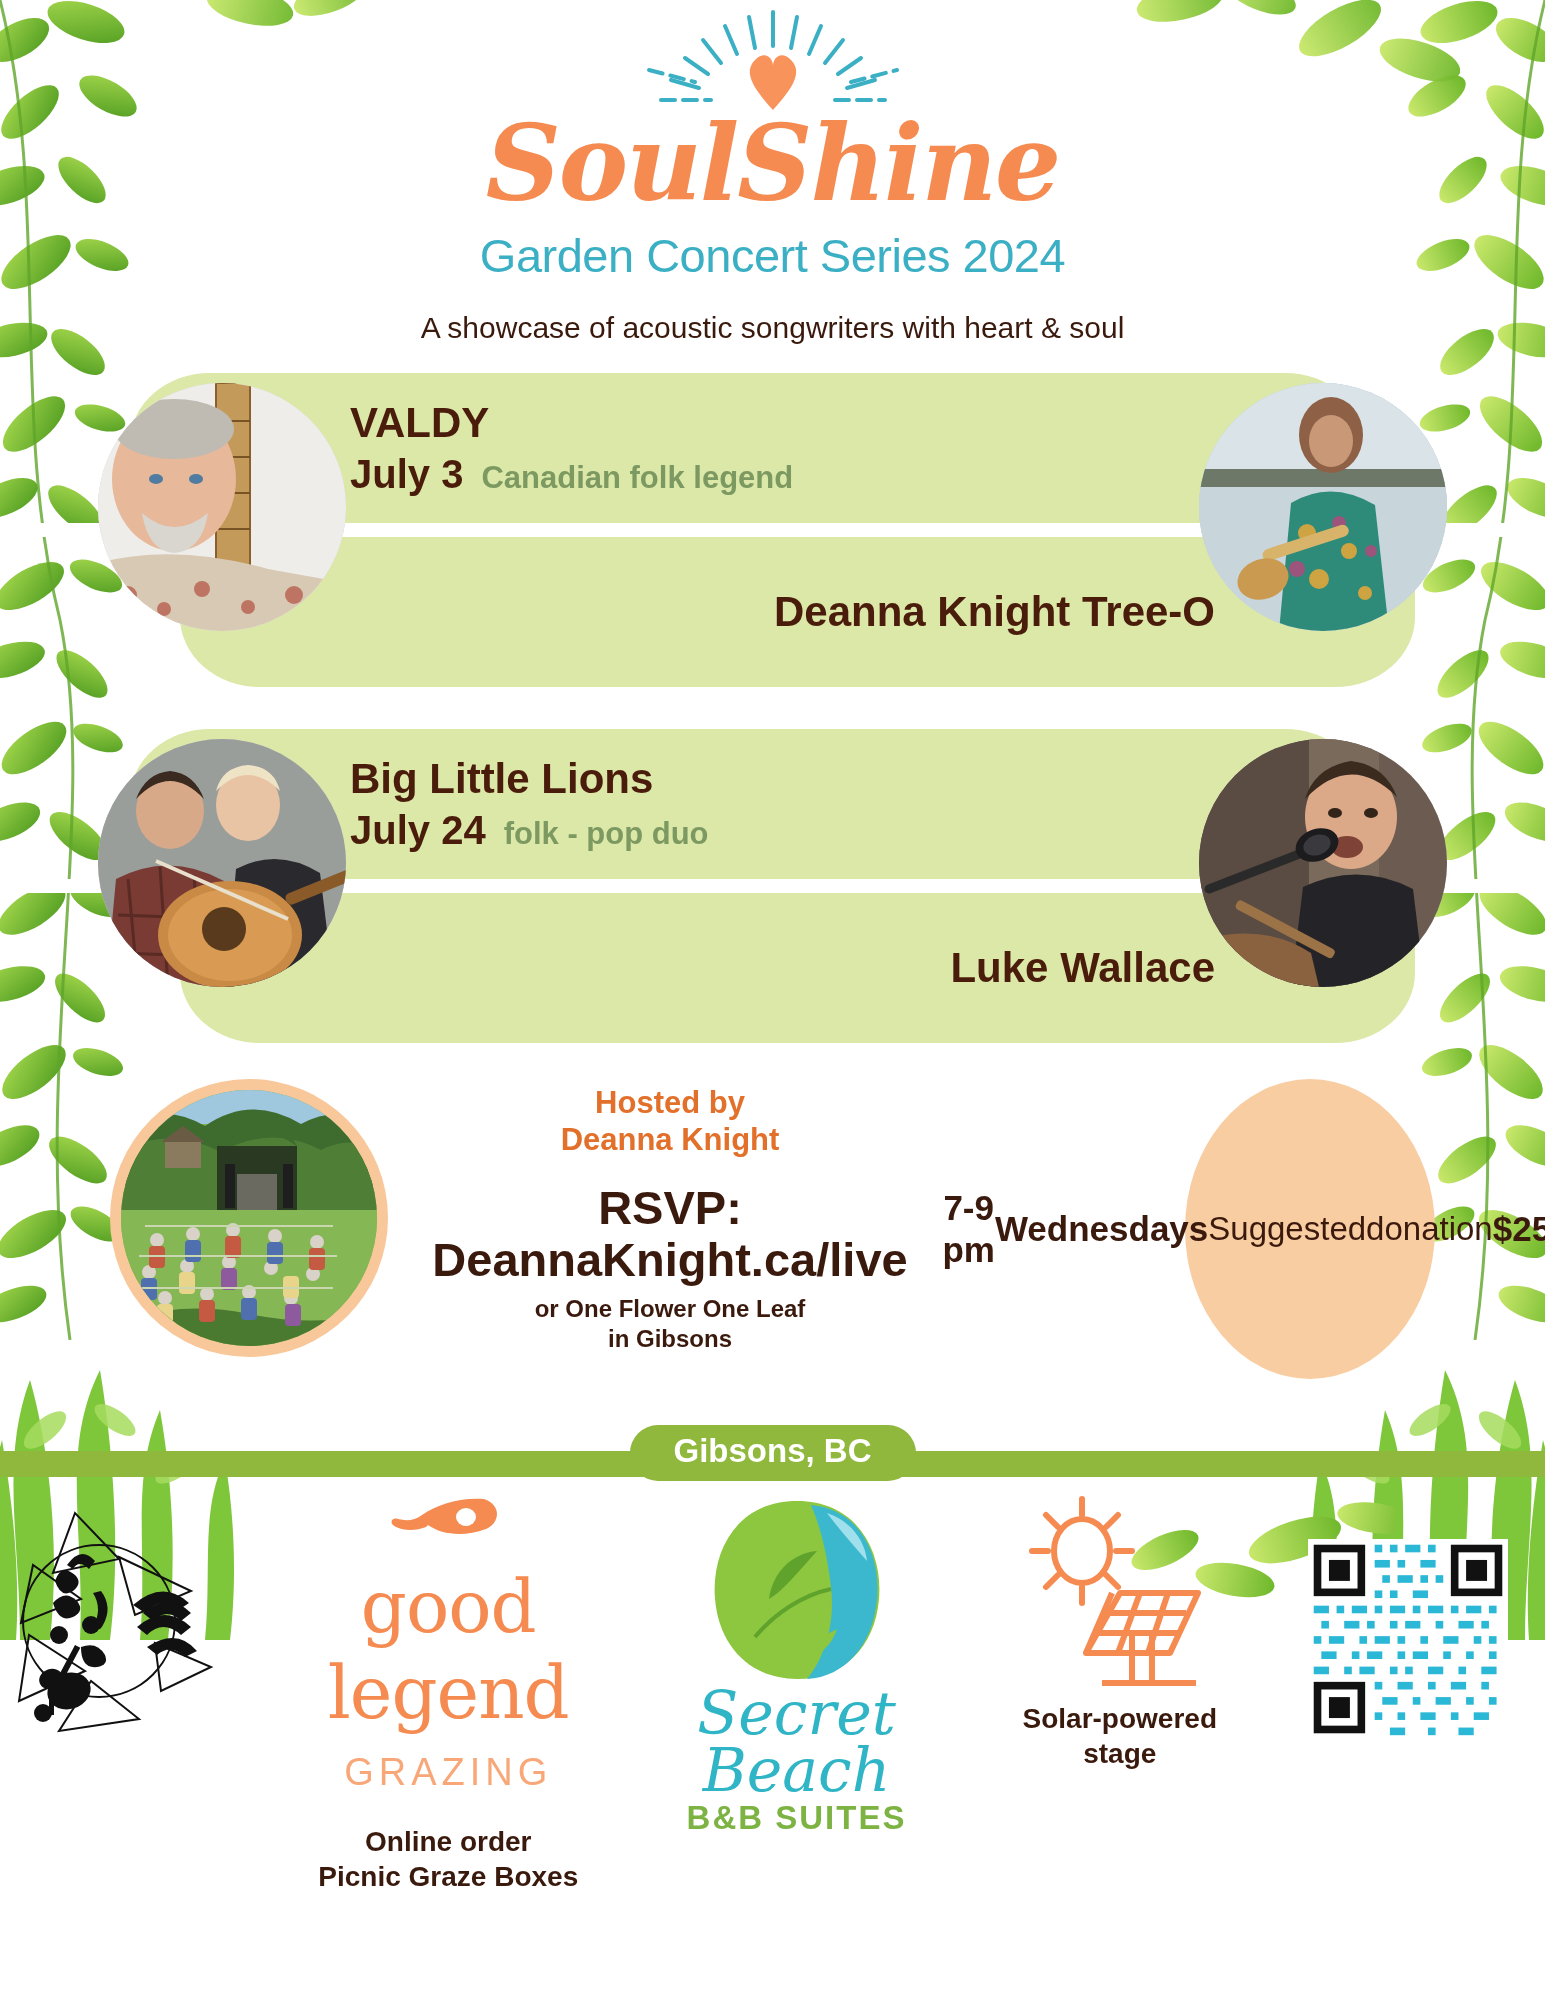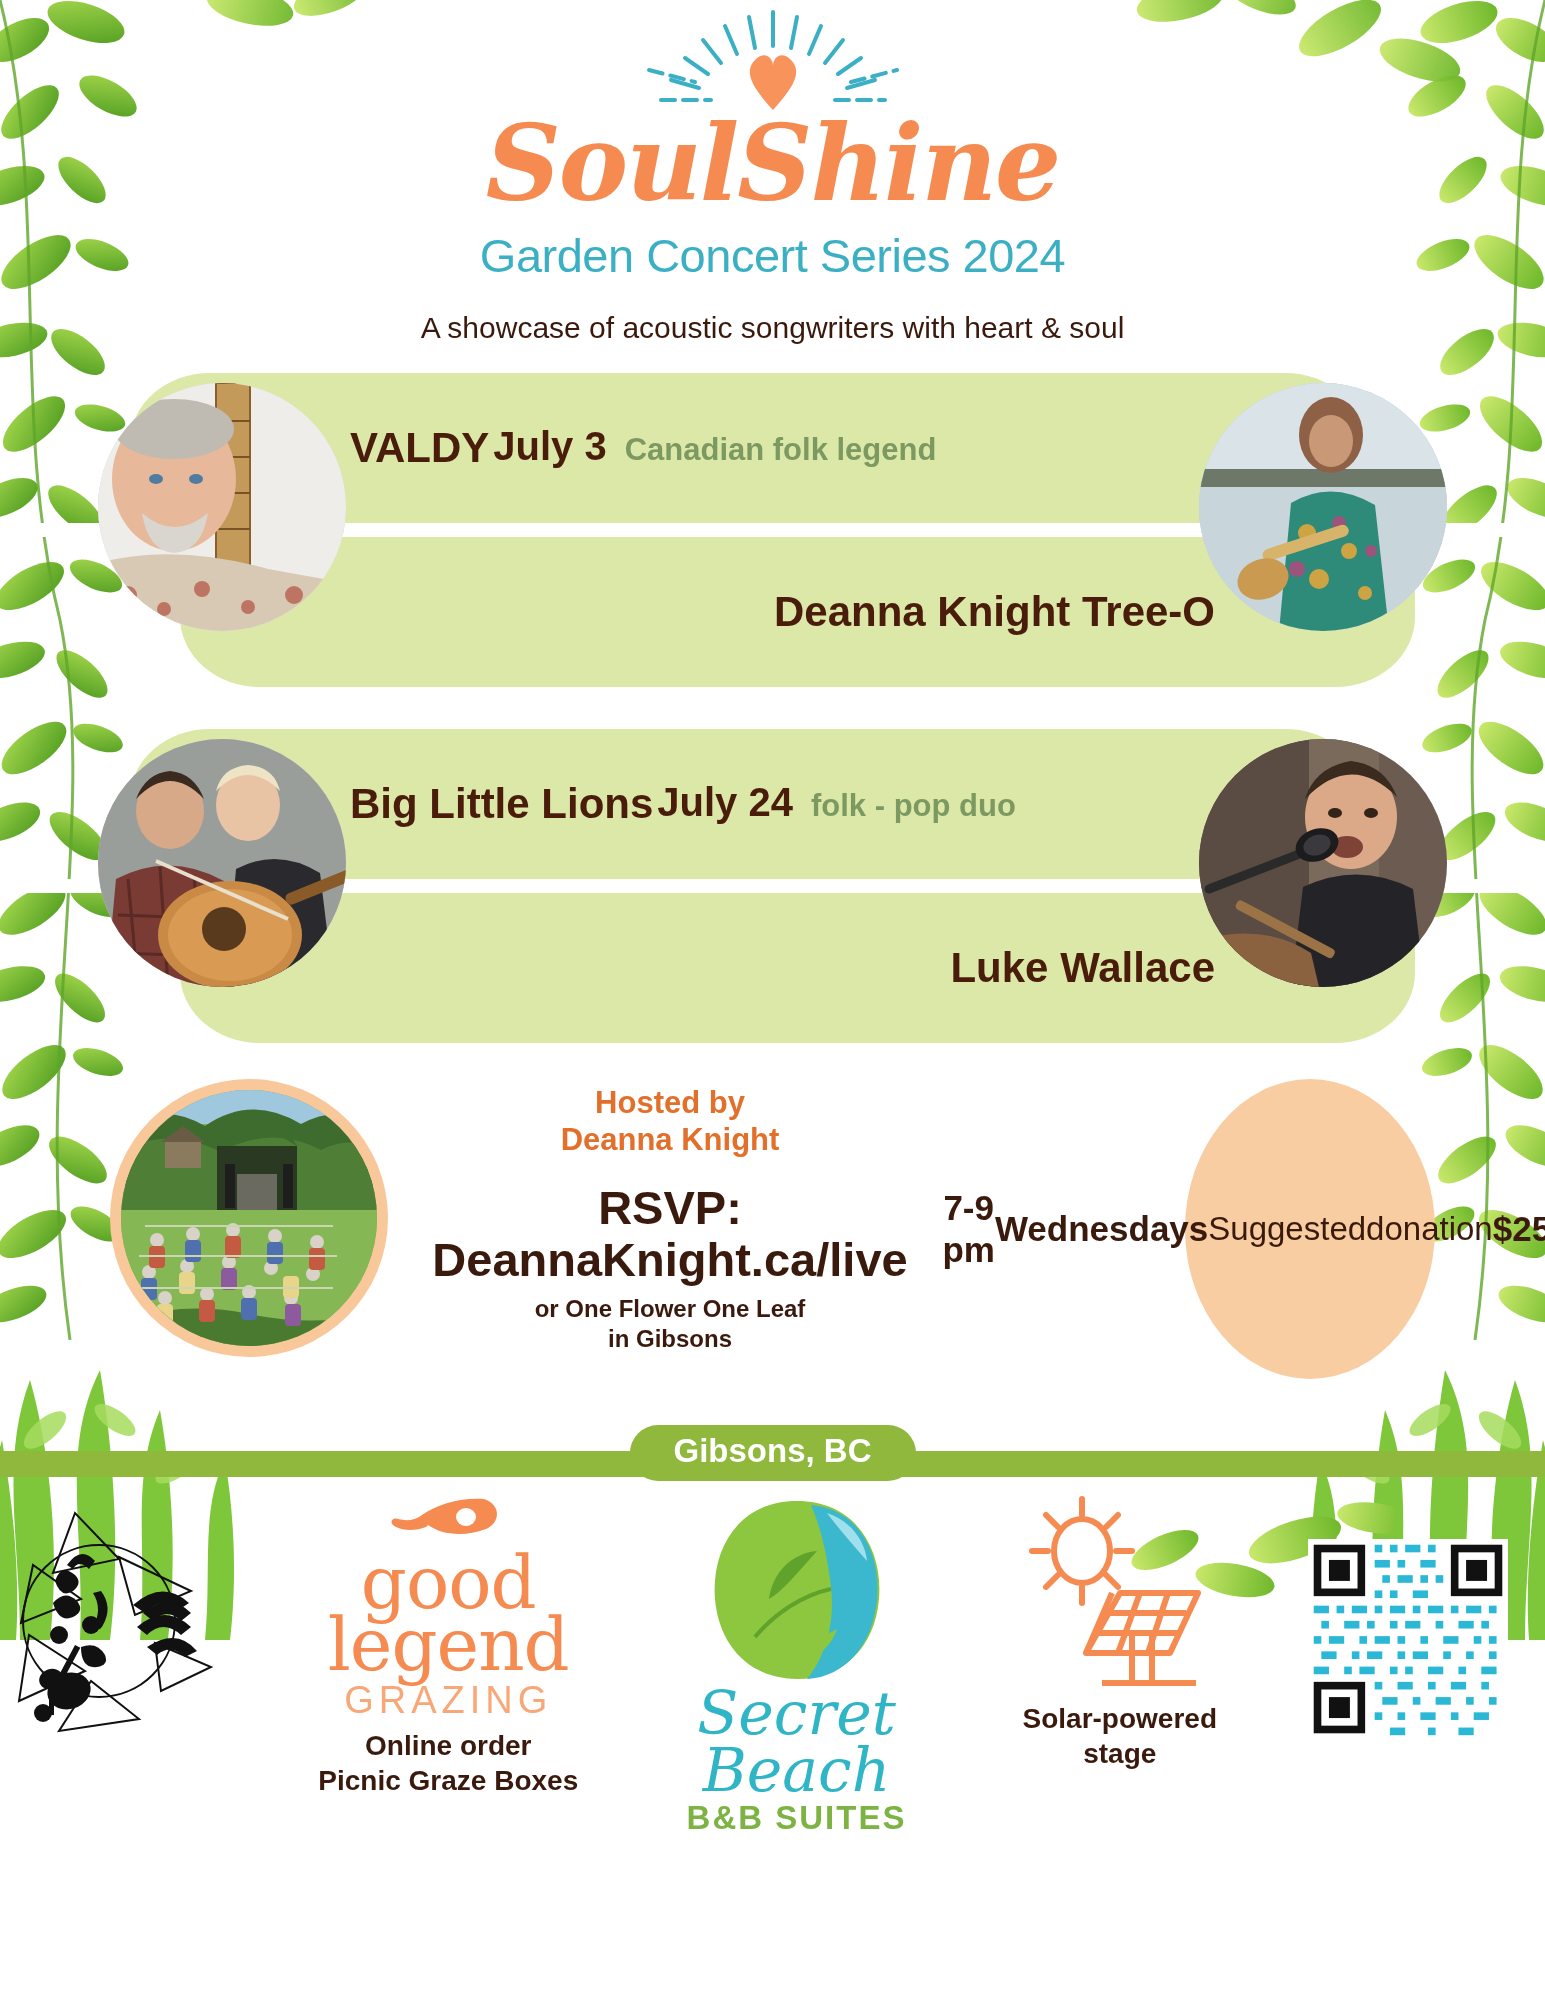--- a/index.html
+++ b/index.html
@@ -100,21 +100,21 @@
   .band-inner {
     position: absolute;
     inset: 0;
     display: flex;
     align-items: center;
     padding: 0 60px;
   }
   .align-left  { justify-content: flex-start; padding-left: 220px; }
   .align-right { justify-content: flex-end;   padding-right: 200px; }
 
-  .band-text { display: flex; flex-direction: row; gap: 4px; text-align: center; }
+  .band-text { display: flex; flex-direction: column; gap: 4px; text-align: center; }
   .band-text.r { align-items: flex-end; }
   .band-text.l { align-items: flex-start; }
 
   .artist-name {
     font-family: "Liberation Sans", sans-serif;
     font-weight: bold;
     font-size: 42px;
     color: #4A1C0C;
     white-space: nowrap;
     line-height: 1.15;
@@ -281,21 +281,21 @@
     padding: 18px 22px 0 10px;
     height: 330px;
   }
   .sponsor {
     display: flex;
     flex-direction: column;
     align-items: center;
     text-align: center;
   }
   .sp-jazz   { width: 240px; }
-  .sp-gf     { width: 300px; }
+  .sp-gf     { width: 300px; gap: 24px; }
   .sp-sb     { width: 300px; }
   .sp-solar  { width: 250px; }
   .sp-qr     { width: 230px; padding-top: 44px; }
 
   .sponsor-caption {
     font-family: "Liberation Sans", sans-serif;
     font-weight: bold;
     font-size: 28px;
     color: #3B1A0E;
     line-height: 1.25;

